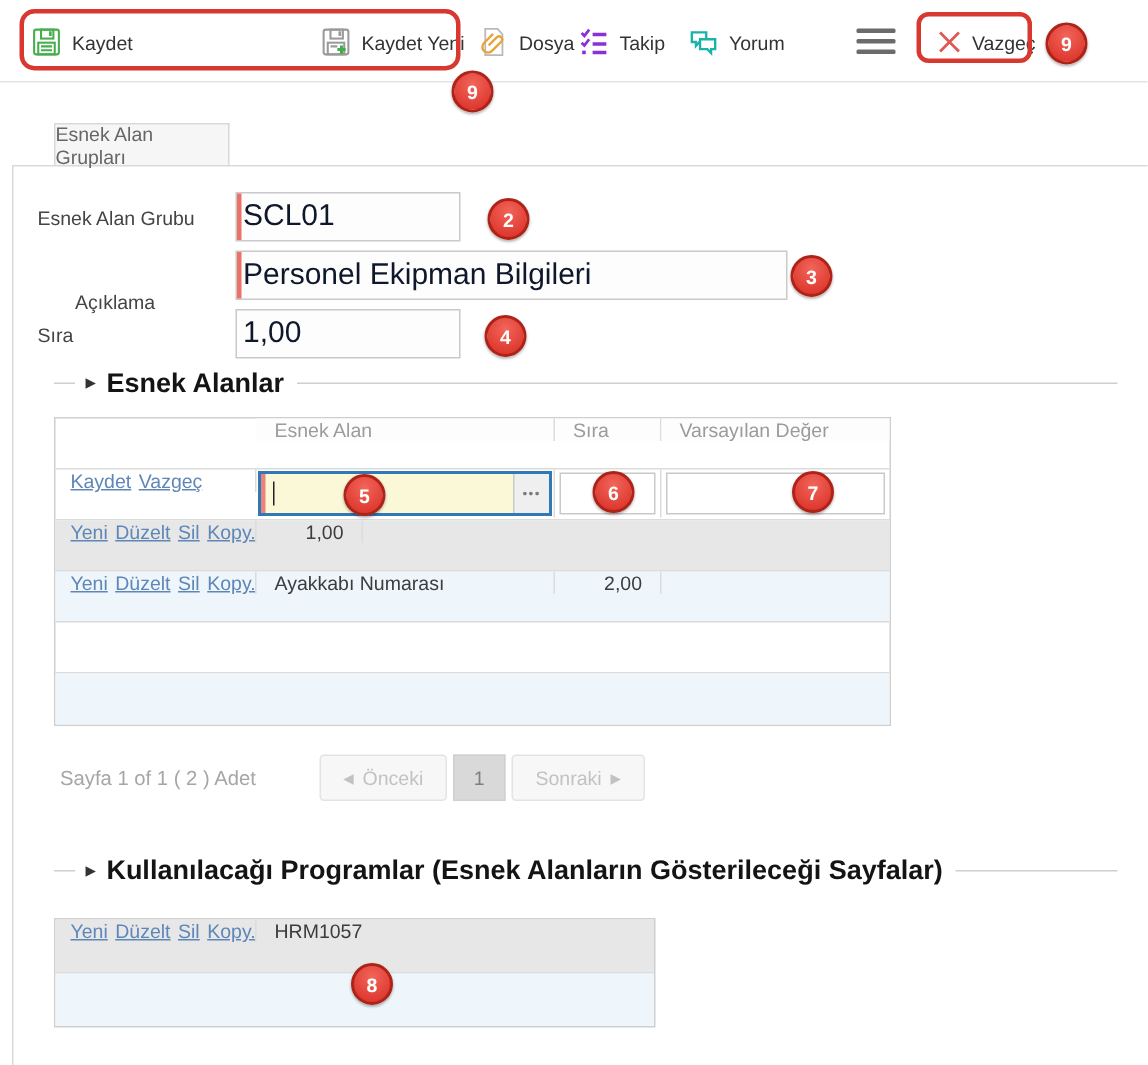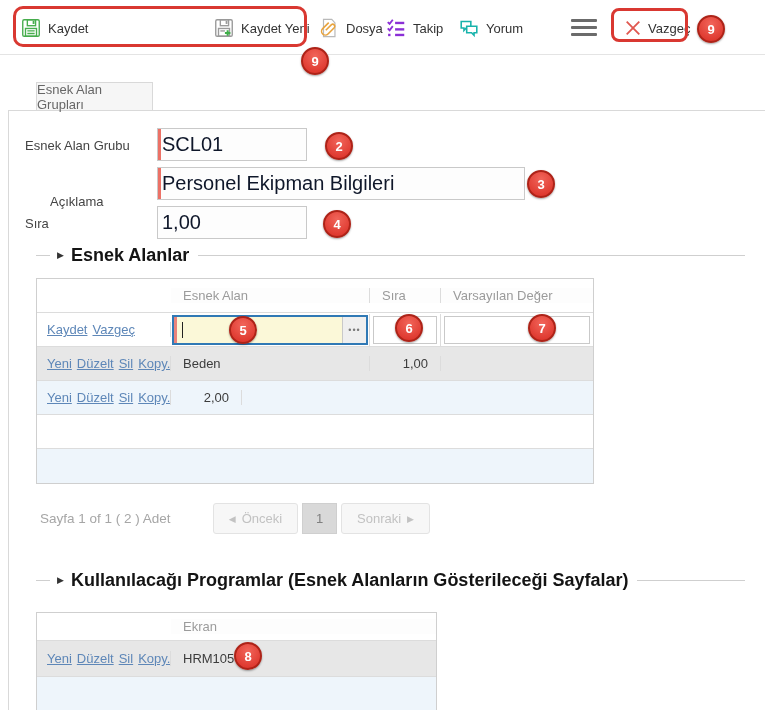--- a/index.html
+++ b/index.html
@@ -32,21 +32,21 @@
     display:flex; align-items:center; padding-left:4px; font-size:20px; color:#0f172a; }
   .req::before { content:""; position:absolute; left:0; top:0; bottom:0; width:3px; background:#ec7166; }
   
   .section-hd { position:absolute; left:36px; width:709px; height:16px; display:flex; align-items:center; }
   .section-hd .dash { width:14px; height:1px; background:#cfcfcf; margin-right:7px; }
   .section-hd .arrow { font-size:9px; color:#333; margin-right:7px; }
   .section-hd .ttl { font-weight:bold; font-size:18px; color:#141414; margin-right:9px; white-space:nowrap; }
   .section-hd .line { flex:1; height:1px; background:#cfcfcf; }
   
   .grid { position:absolute; border:1px solid #cfcfcf; background:#fff; }
-  .g-row { display:flex; height:34px; border-bottom:1px solid #dcdcdc; align-items:center; }
+  .g-row { display:flex; height:34px; border-bottom:1px solid #dcdcdc; align-items:flex-start; }
   .g-row:last-child { border-bottom:none; }
   .g-cell { display:flex; align-items:center; border-right:1px solid #dcdcdc; overflow:hidden; padding-left:12px; color:#3c3c3c; font-size:13px; white-space:nowrap; }
   .g-cell.last { border-right:none; }
   .g-cell.num { justify-content:flex-end; padding-right:12px; padding-left:0; }
   .hd-row .g-cell { color:#9b9b9b; background:#fdfdfd; }
   .row-gray  { background:#e7e7e7; }
   .row-blue  { background:#eef5fb; }
   .links { display:flex; gap:5px; padding-left:10px; align-items:center; }
   .lnk { color:#5e87b8; text-decoration:underline; cursor:pointer; white-space:nowrap; }
   .t1 .c1 { width:134px; } .t1 .c2 { width:199px; } .t1 .c3 { width:71px; } .t1 .c4 { flex:1; }
@@ -216,32 +216,32 @@
     </div>
   </div>
 
   <div class="g-row row-gray">
     <div class="g-cell c1 links" style="padding-left:10px;">
       <span class="lnk">Yeni</span>
       <span class="lnk">Düzelt</span>
       <span class="lnk">Sil</span>
       <span class="lnk">Kopy.</span>
     </div>
-    <div class="g-cell c2">Beden</div>
     <div class="g-cell c3 num">1,00</div>
     <div class="g-cell c4 last"></div>
   </div>
 
   <div class="g-row row-blue">
     <div class="g-cell c1 links" style="padding-left:10px;">
       <span class="lnk">Yeni</span>
       <span class="lnk">Düzelt</span>
       <span class="lnk">Sil</span>
       <span class="lnk">Kopy.</span>
     </div>
+    <div class="g-cell c2">Ayakkabı Numarası</div>
     <div class="g-cell c3 num">2,00</div>
     <div class="g-cell c4 last"></div>
   </div>
 
   <div class="g-row">
     <div class="g-cell c1"></div>
       <div class="g-cell c2"></div>
       <div class="g-cell c3"></div>
       <div class="g-cell c4 last"></div>
   </div>
@@ -269,24 +269,20 @@
 </div>
 
 <div class="section-hd" style="top:572px;">
   <div class="dash"></div>
   <span class="arrow">▶</span>
   <span class="ttl">Kullanılacağı Programlar (Esnek Alanların Gösterileceği Sayfalar)</span>
   <div class="line"></div>
 </div>
 
 <div class="grid t2" style="left:36px; top:612px; width:401px;">
-  <div class="g-row hd-row" style="height:28px;">
-    <div class="g-cell c1"></div>
-    <div class="g-cell c2 last">Ekran</div>
-  </div>
   <div class="g-row row-gray" style="height:36px;">
     <div class="g-cell c1 links" style="padding-left:10px;">
       <span class="lnk">Yeni</span>
       <span class="lnk">Düzelt</span>
       <span class="lnk">Sil</span>
       <span class="lnk">Kopy.</span>
     </div>
     <div class="g-cell c2 last">HRM1057</div>
   </div>
   <div class="g-row row-blue" style="height:35px;">

